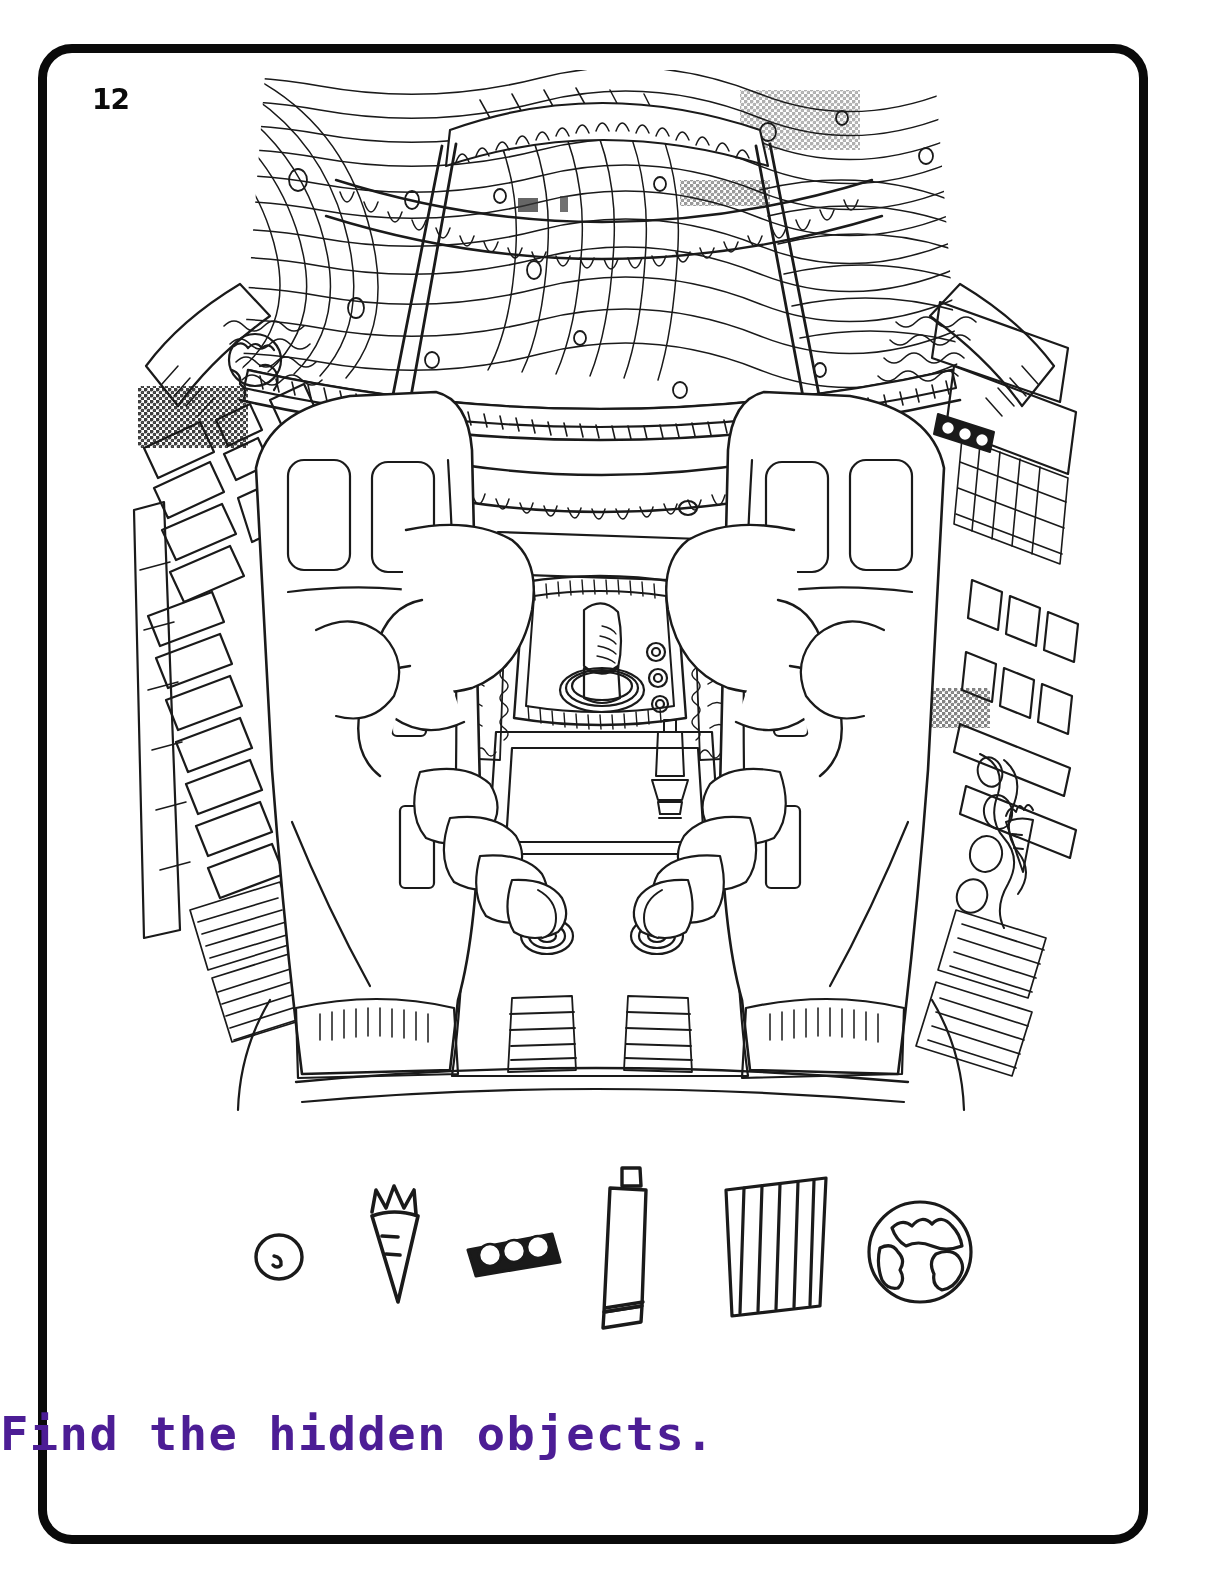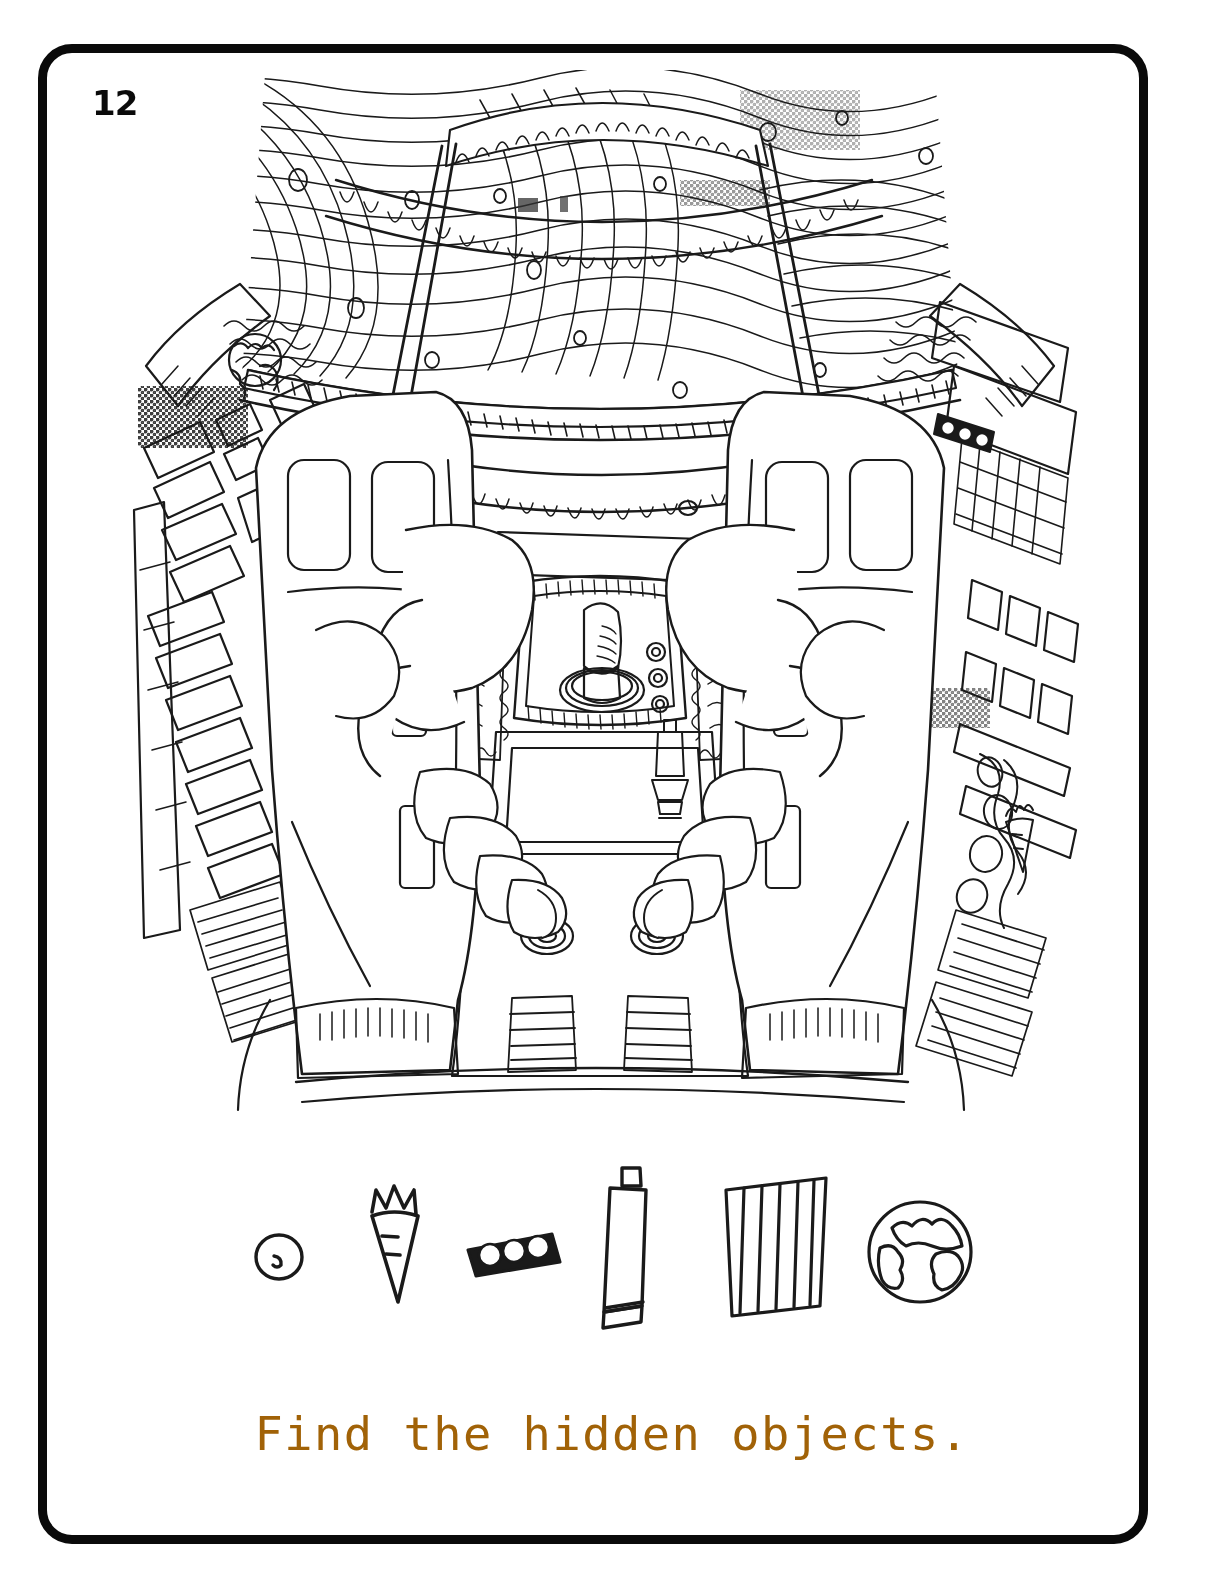--- a/index.html
+++ b/index.html
@@ -25,21 +25,21 @@
     border-radius:34px;
     box-sizing:border-box;
     background:#ffffff;
   }
   
   .page-number{
     position:absolute;
     left:92px;top:86px;
     font-family:"DejaVu Sans", sans-serif;
     font-weight:bold;
-    font-size:34px;
+    font-size:28px;
     letter-spacing:-1px;
     color:#0a0a0a;
     line-height:1;
     z-index:40;
   }
   
   .illustration{
     position:absolute;
     left:120px;top:70px;
     width:960px;height:1050px;
@@ -55,26 +55,26 @@
   .object-item{
     position:absolute;
     bottom:0;
   }
   .object-item svg{display:block;overflow:visible;}
   
   .caption{
     position:absolute;
     left:0;right:0;
     top:1406px;
-    text-align:center;
+    text-align:left;
     font-family:"DejaVu Sans Mono", monospace;
     font-size:47px;
     letter-spacing:1.5px;
-    color:#a16207;
-    font-weight:400;
+    color:#4c1d95;
+    font-weight:700;
   }
 </style>
 </head>
 <body>
 
 <div id="page">
 
   <div class="page-frame"></div>
 
   <div class="page-number">12</div>

